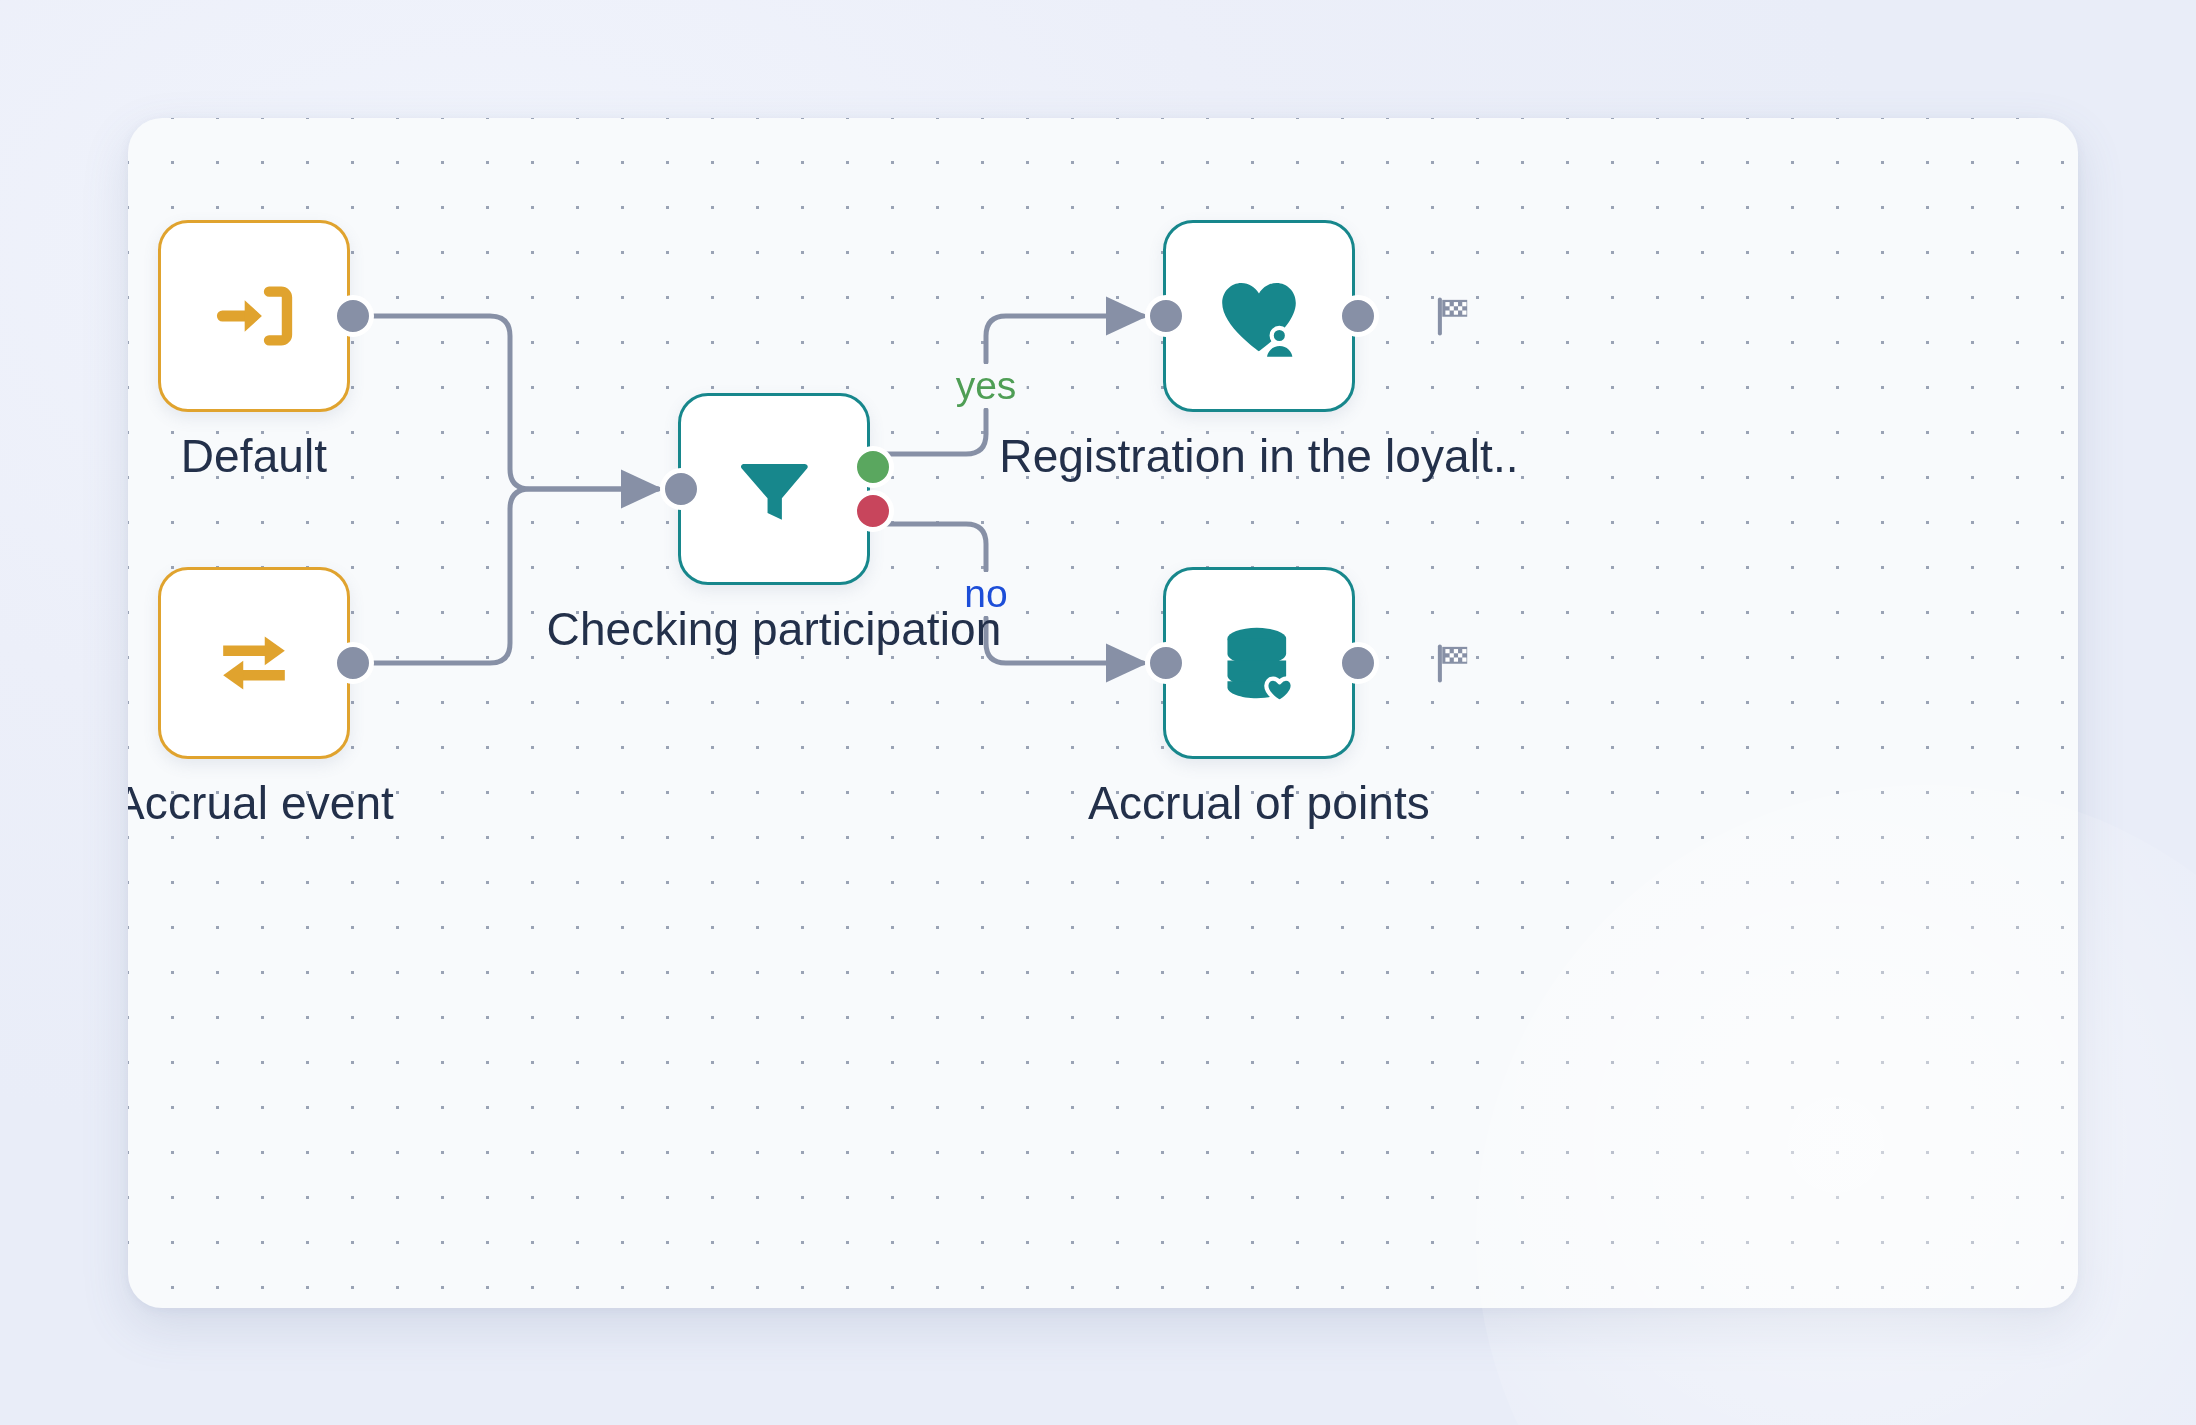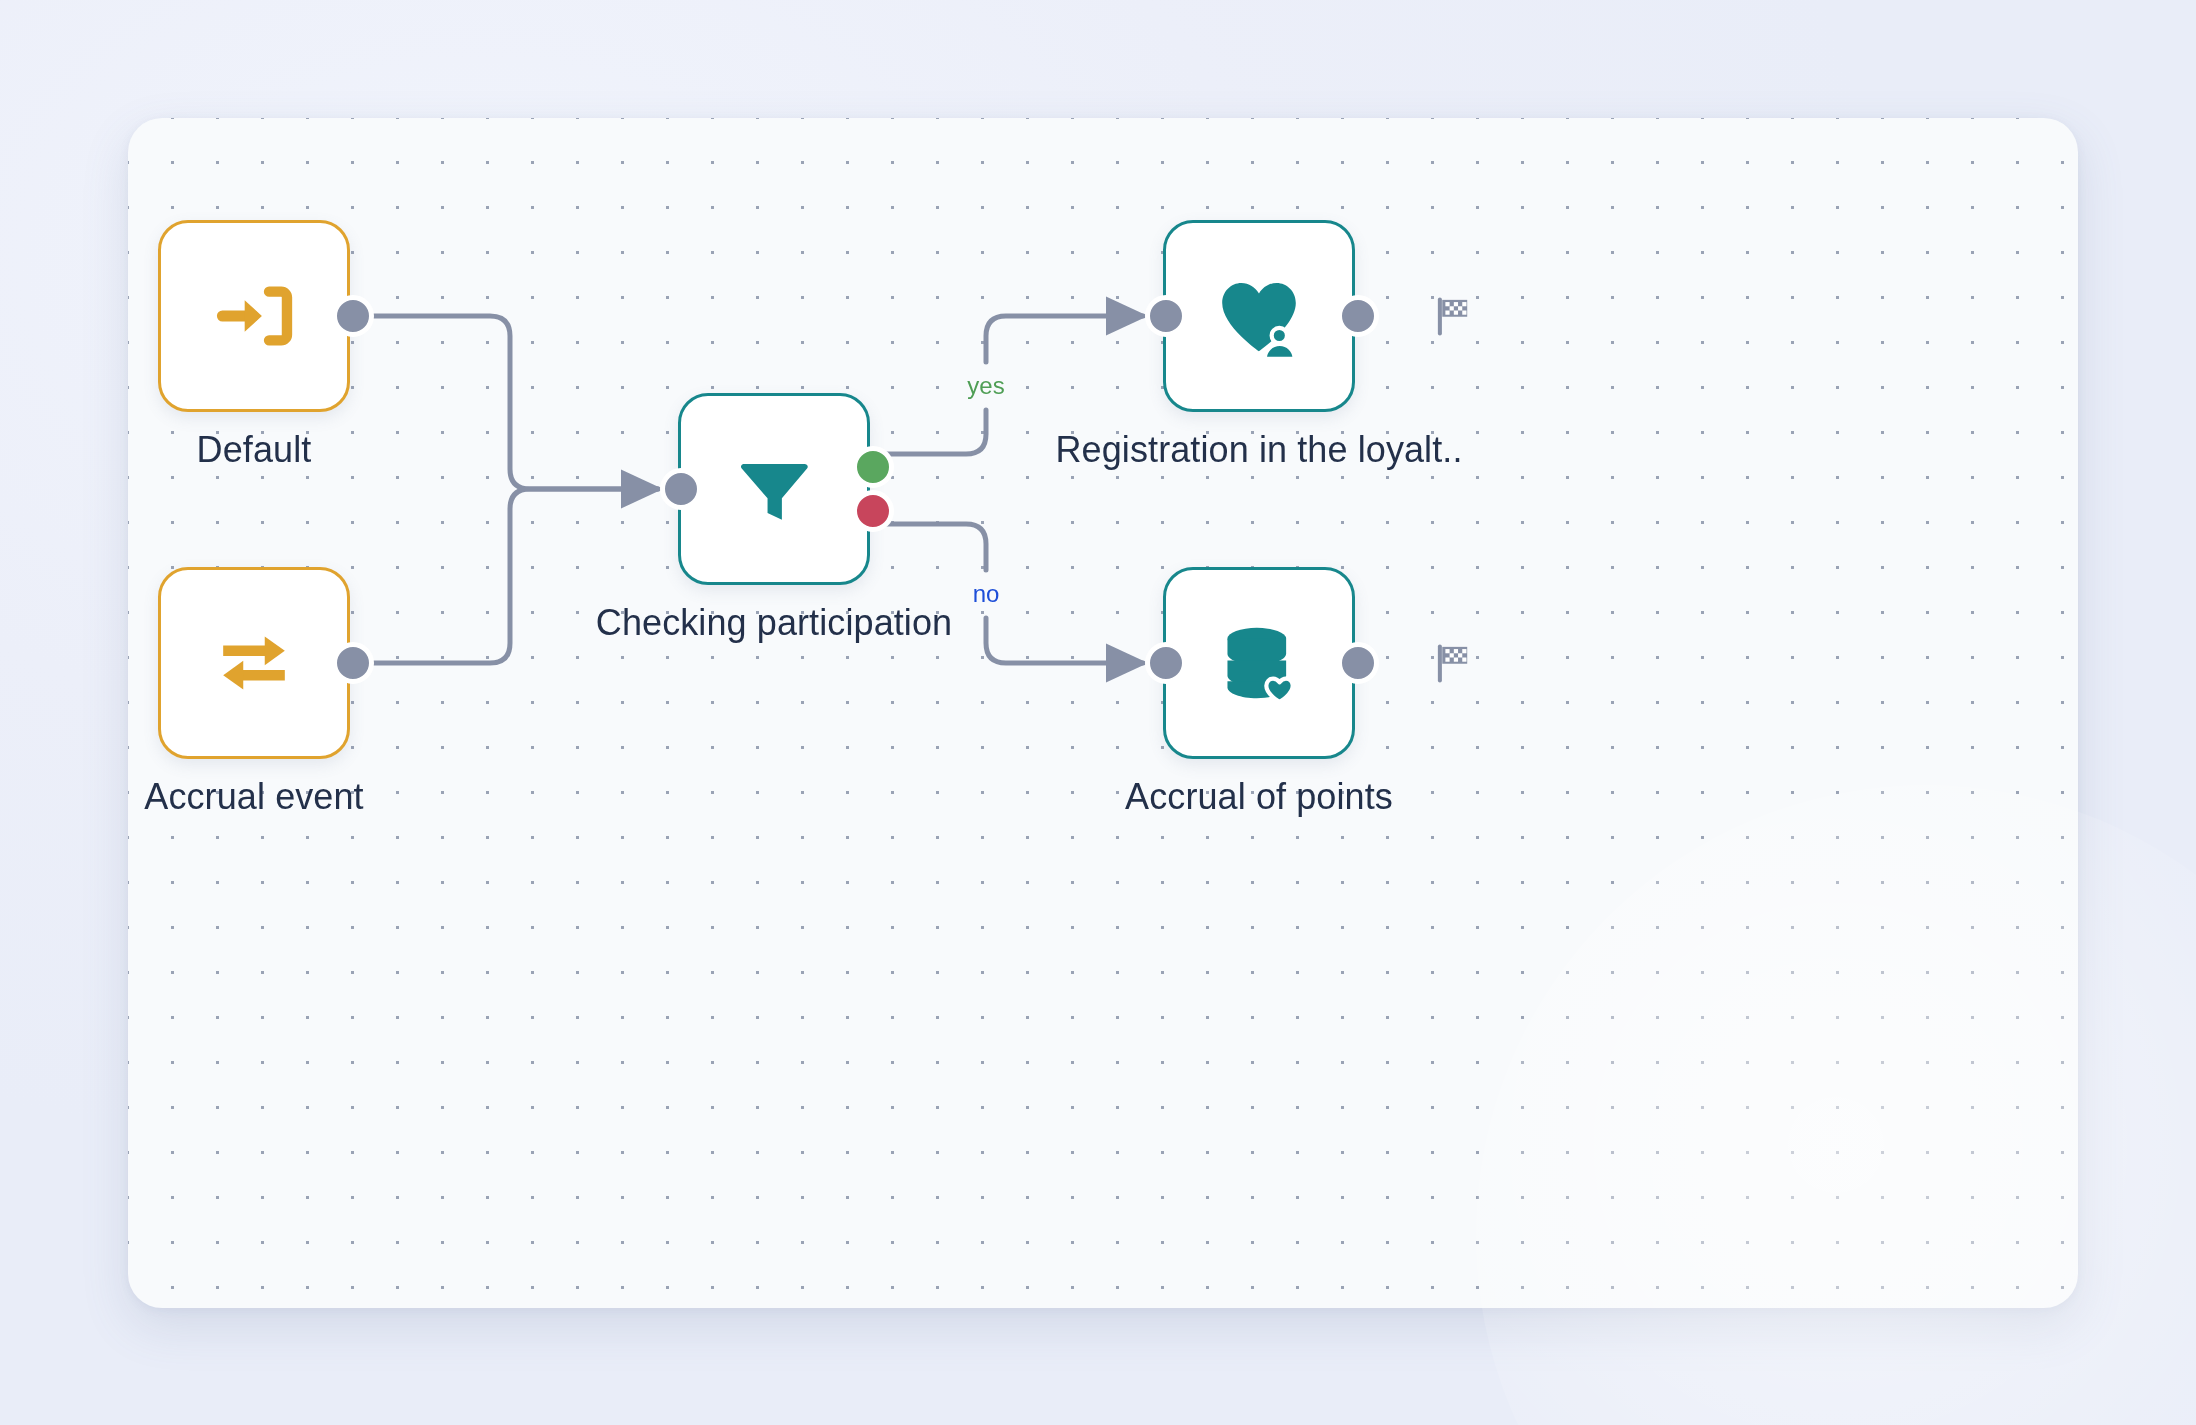--- a/index.html
+++ b/index.html
@@ -98,39 +98,39 @@
   .port.out-yes { top: 38%; left: 192px; }
   .port.out-no  { top: 62%; left: 192px; }
 
   
   .node-label {
     position: absolute;
     top: 206px;
     left: 50%;
     transform: translateX(-50%);
     white-space: nowrap;
-    font-size: 36px;
+    font-size: 46px;
     color: #23304a;
     letter-spacing: 0.1px;
   }
 
   
   .finish-flag {
     position: absolute;
     width: 44px;
     height: 44px;
     transform: translate(-50%, -50%);
     z-index: 5;
   }
 
   
   .edge-label {
     position: absolute;
     transform: translate(-50%, -50%);
-    font-size: 24px;
+    font-size: 39px;
     background: #f8fafc;
     padding: 0 10px;
     z-index: 4;
     white-space: nowrap;
   }
   .edge-label.yes { color: #4f9e55; }
   .edge-label.no  { color: #1d4ed8; }
 </style>
 </head>
 <body>

